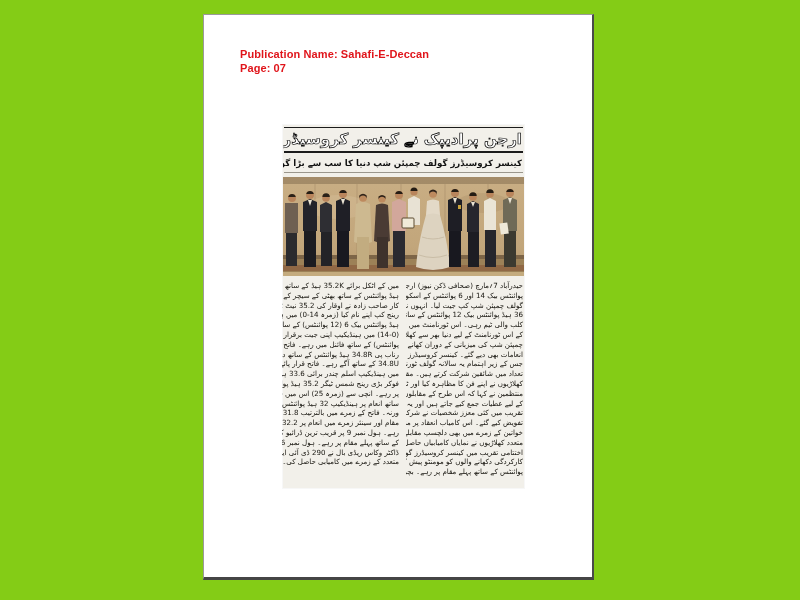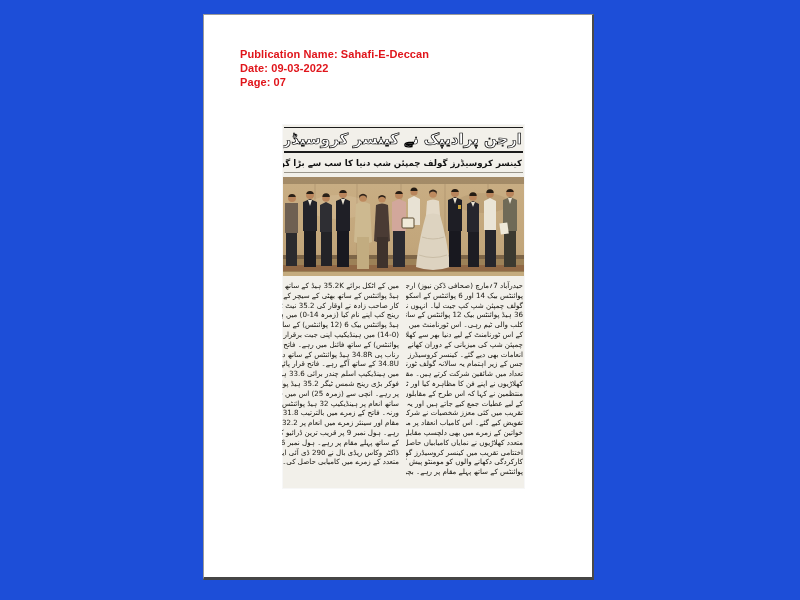--- a/index.html
+++ b/index.html
@@ -1,18 +1,18 @@
 <!DOCTYPE html>
 <html><head>
 <meta charset="utf-8">
 <style>
   * { margin:0; padding:0; box-sizing:border-box; }
   html,body { width:800px; height:600px; background:#ffffff; overflow:hidden;
               font-family:"Liberation Sans", sans-serif; }
-  .stage { position:relative; width:800px; height:600px; background:#1d4ed8; }
+  .stage { position:relative; width:800px; height:600px; background:#84cc16; }
 
   
   .page { position:absolute; left:203px; top:14px; width:391px; height:566px;
           background:#ffffff; border:1px solid #9a9a9a;
           border-right:2px solid #4a4a4a; border-bottom:3px solid #454545; }
 
   
   .stamp { position:absolute; left:36px; top:33px; color:#e0151b;
            font-weight:bold; font-size:11px; line-height:13.8px; letter-spacing:0.1px; }
 
@@ -44,21 +44,20 @@
   .col .line:last-child { text-align-last:right; }
 </style>
 </head>
 <body>
 
 <div class="stage">
   <div class="page">
 
     <div class="stamp">
       <div>Publication Name: Sahafi-E-Deccan</div>
-      <div>Date: 09-03-2022</div>
       <div>Page: 07</div>
     </div>
 
     <div class="clipping">
       <div class="rule" style="margin-top:2px"></div>
       <div class="headline">ارجن پرادیپک نے کینسر کروسیڈرز گولف چمپئن شپ کپ جیت لیا</div>
       <div class="rule thick"></div>
       <div class="subheadline">کینسر کروسیڈرز گولف چمپئن شپ دنیا کا سب سے بڑا گولف ٹورنمنٹ، حیدرآباد میں کامیاب انعقاد</div>
       <div class="rule soft"></div>
 

